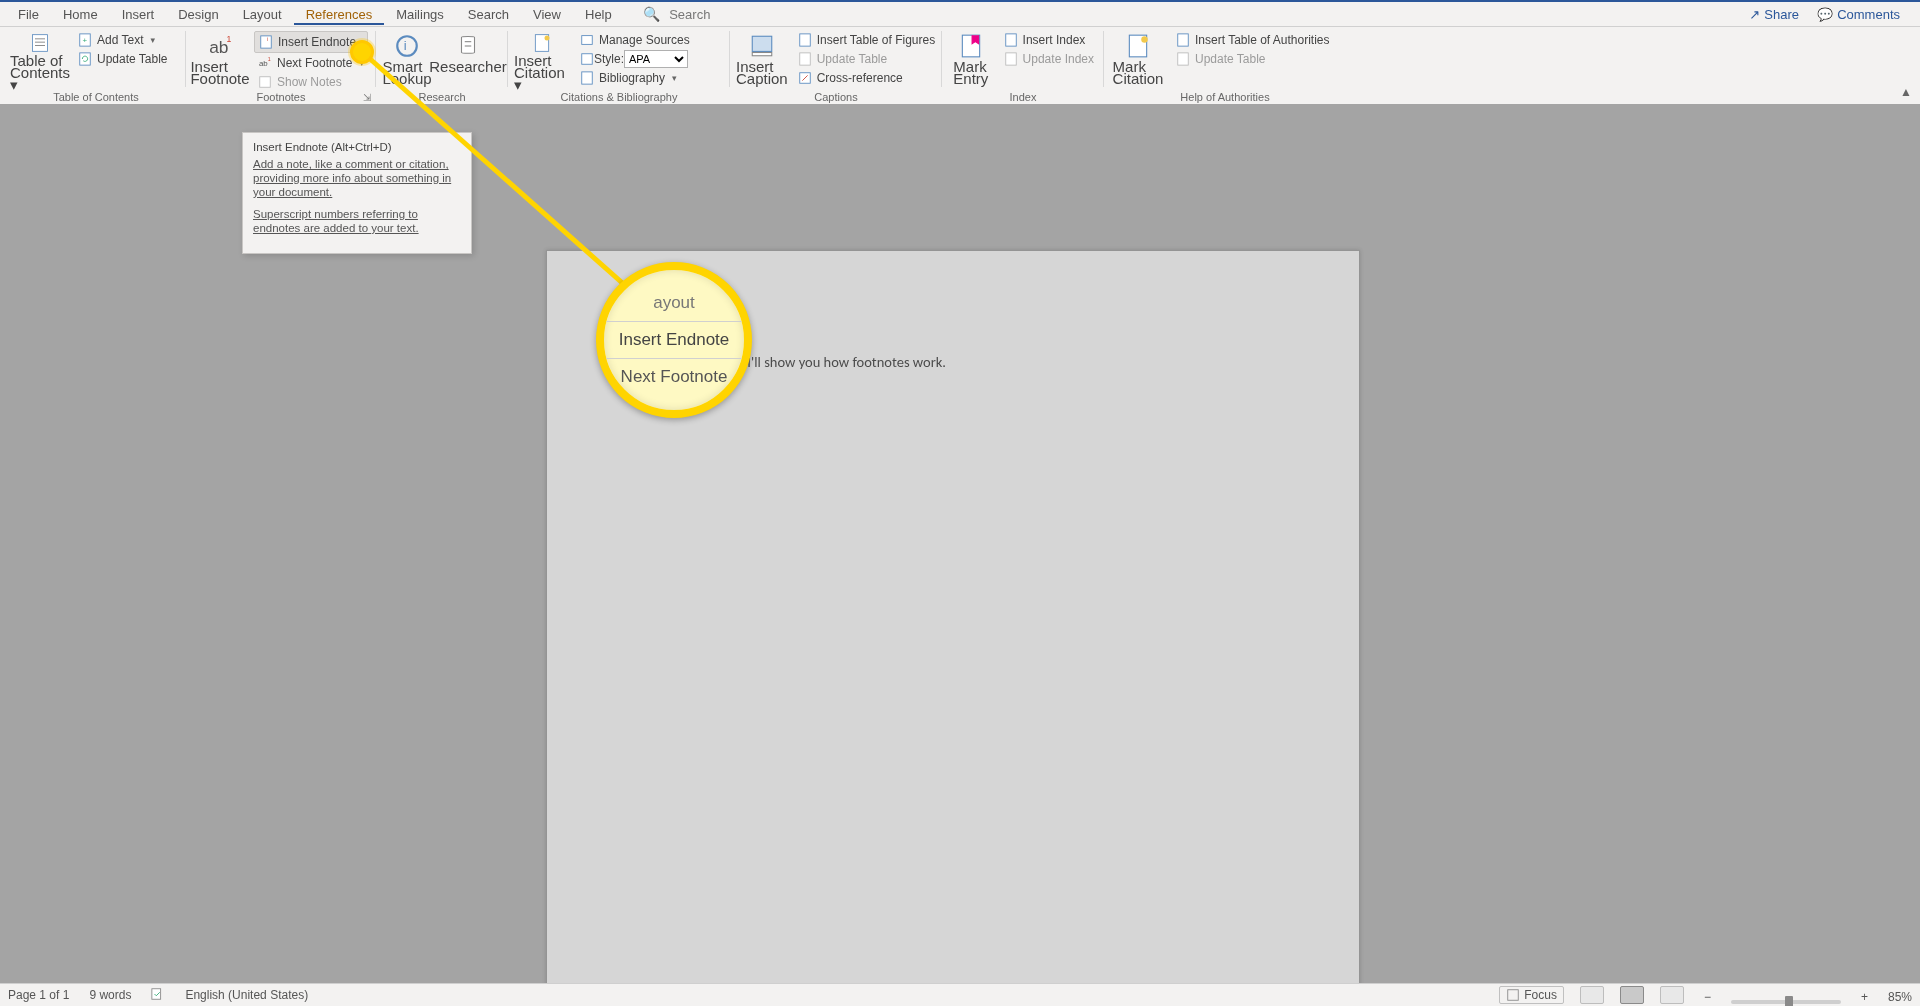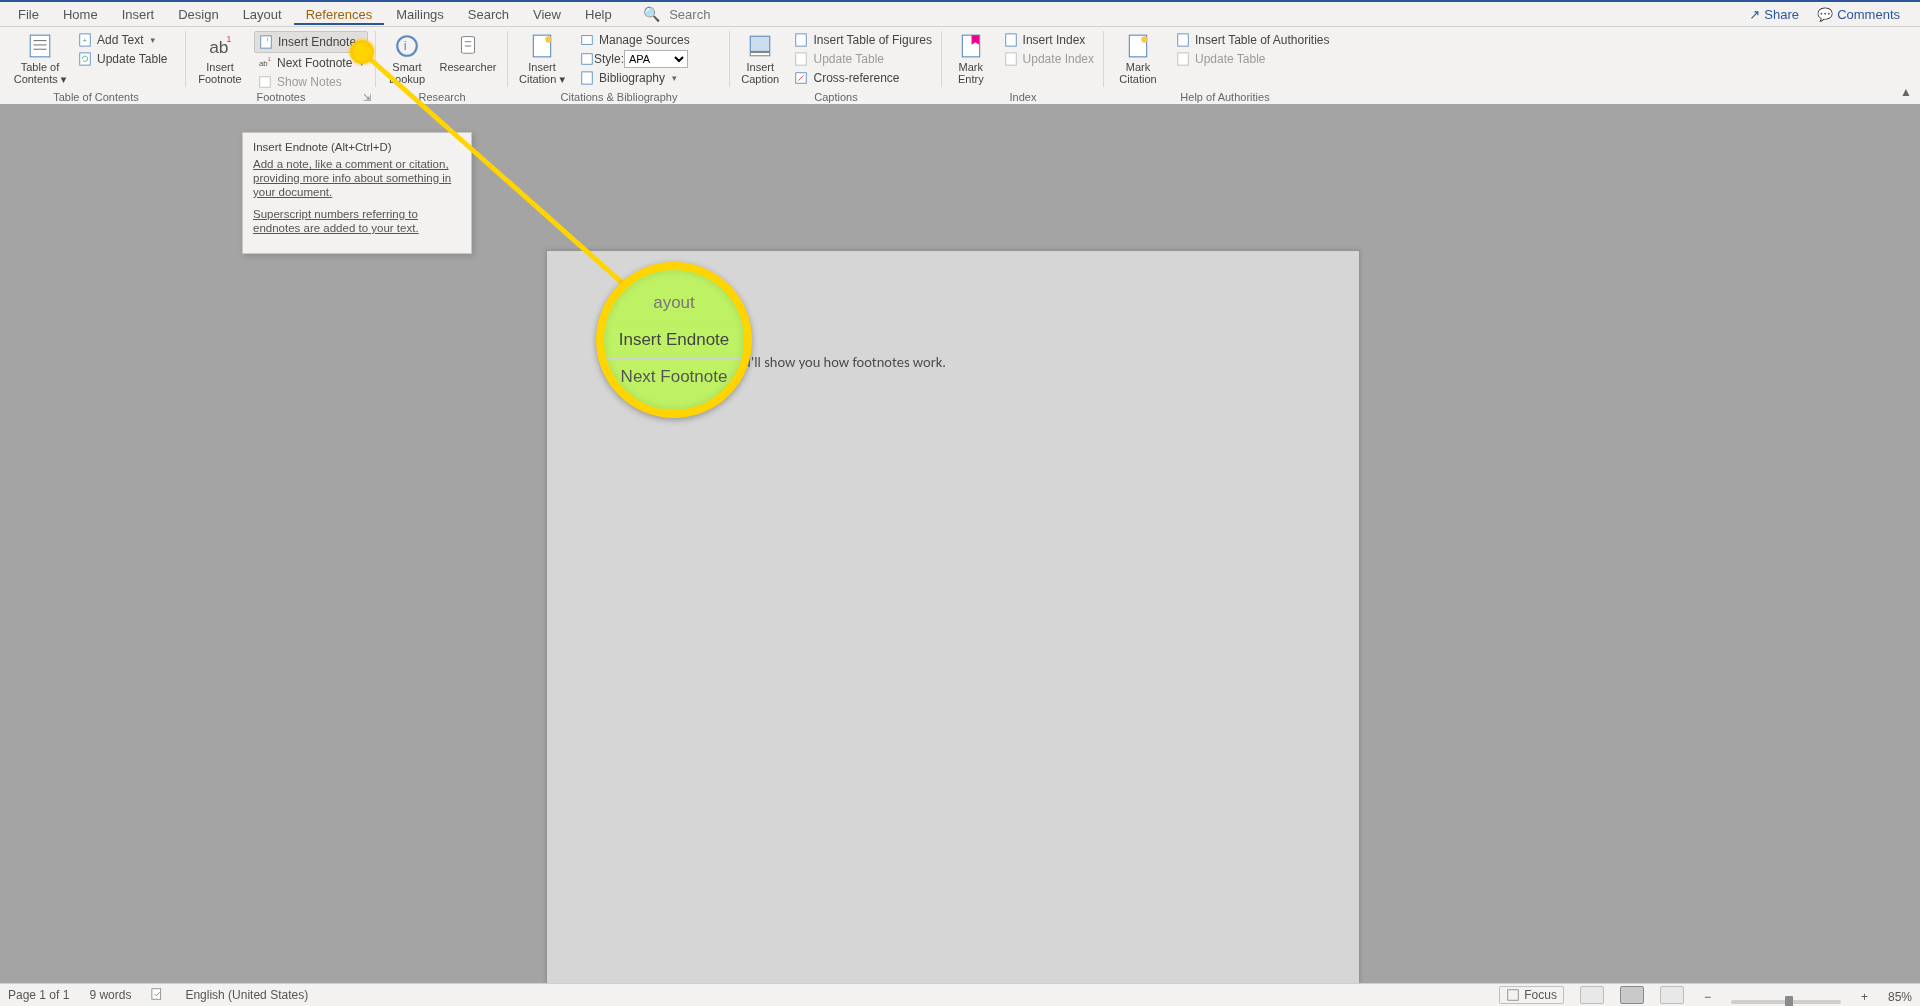--- a/index.html
+++ b/index.html
@@ -43,21 +43,21 @@
     padding:2px 6px 0 6px;
   }
   .group .sep { position:absolute; right:0; top:4px; bottom:18px; width:1px; background:#d8d8d8;}
   .group-body { flex:1; display:flex; align-items:flex-start; gap:6px; padding-top:2px;}
   .group-label { text-align:center; font-size:11px; color:#666; padding-bottom:2px;}
   .bigbtn {
     display:flex; flex-direction:column; align-items:center; justify-content:flex-start;
     width:56px; height:58px; gap:2px; color:#444; cursor:pointer;
     padding-top:2px;
   }
-  .bigbtn .lines { font-size:11px; line-height:12px; text-align:center;}
+  .bigbtn .lines { font-size:15px; line-height:12px; }
   .bigbtn svg { width:26px; height:26px; }
   .stack { display:flex; flex-direction:column; gap:1px; }
   .smallbtn {
     display:flex; align-items:center; gap:5px;
     height:18px; padding:0 4px; color:#444; cursor:pointer;
     font-size:12px; white-space:nowrap;
   }
   .smallbtn.highlight { background:#e1dfdd; border:1px solid #c8c6c4; border-radius:2px; height:20px;}
   .smallbtn.disabled { color:#9b9b9b; cursor:default;}
   .smallbtn .drop { font-size:9px; color:#666; margin-left:2px;}
@@ -111,21 +111,21 @@
     z-index:60;
   }
   .annot-line {
     position:absolute; z-index:59;
     pointer-events:none;
   }
   .annot-circle {
     position:absolute; left:596px; top:262px;
     width:140px; height:140px; border-radius:50%;
     border:8px solid #ffd400;
-    background:#bef264;
+    background:#fef9c3;
     z-index:60;
     box-shadow:0 2px 6px rgba(0,0,0,0.3), inset 0 0 8px rgba(0,0,0,0.12);
     overflow:hidden;
     display:flex; flex-direction:column; align-items:center; justify-content:center;
     font-family:"Segoe UI", Arial, sans-serif;
   }
   .annot-circle .zrow { font-size:17px; color:#444; line-height:32px;}
   .annot-circle .zrow.mid { font-weight:400; }
   .annot-circle hr { width:100%; border:none; border-top:1px solid #d0d0d0; margin:2px 0;}
   

